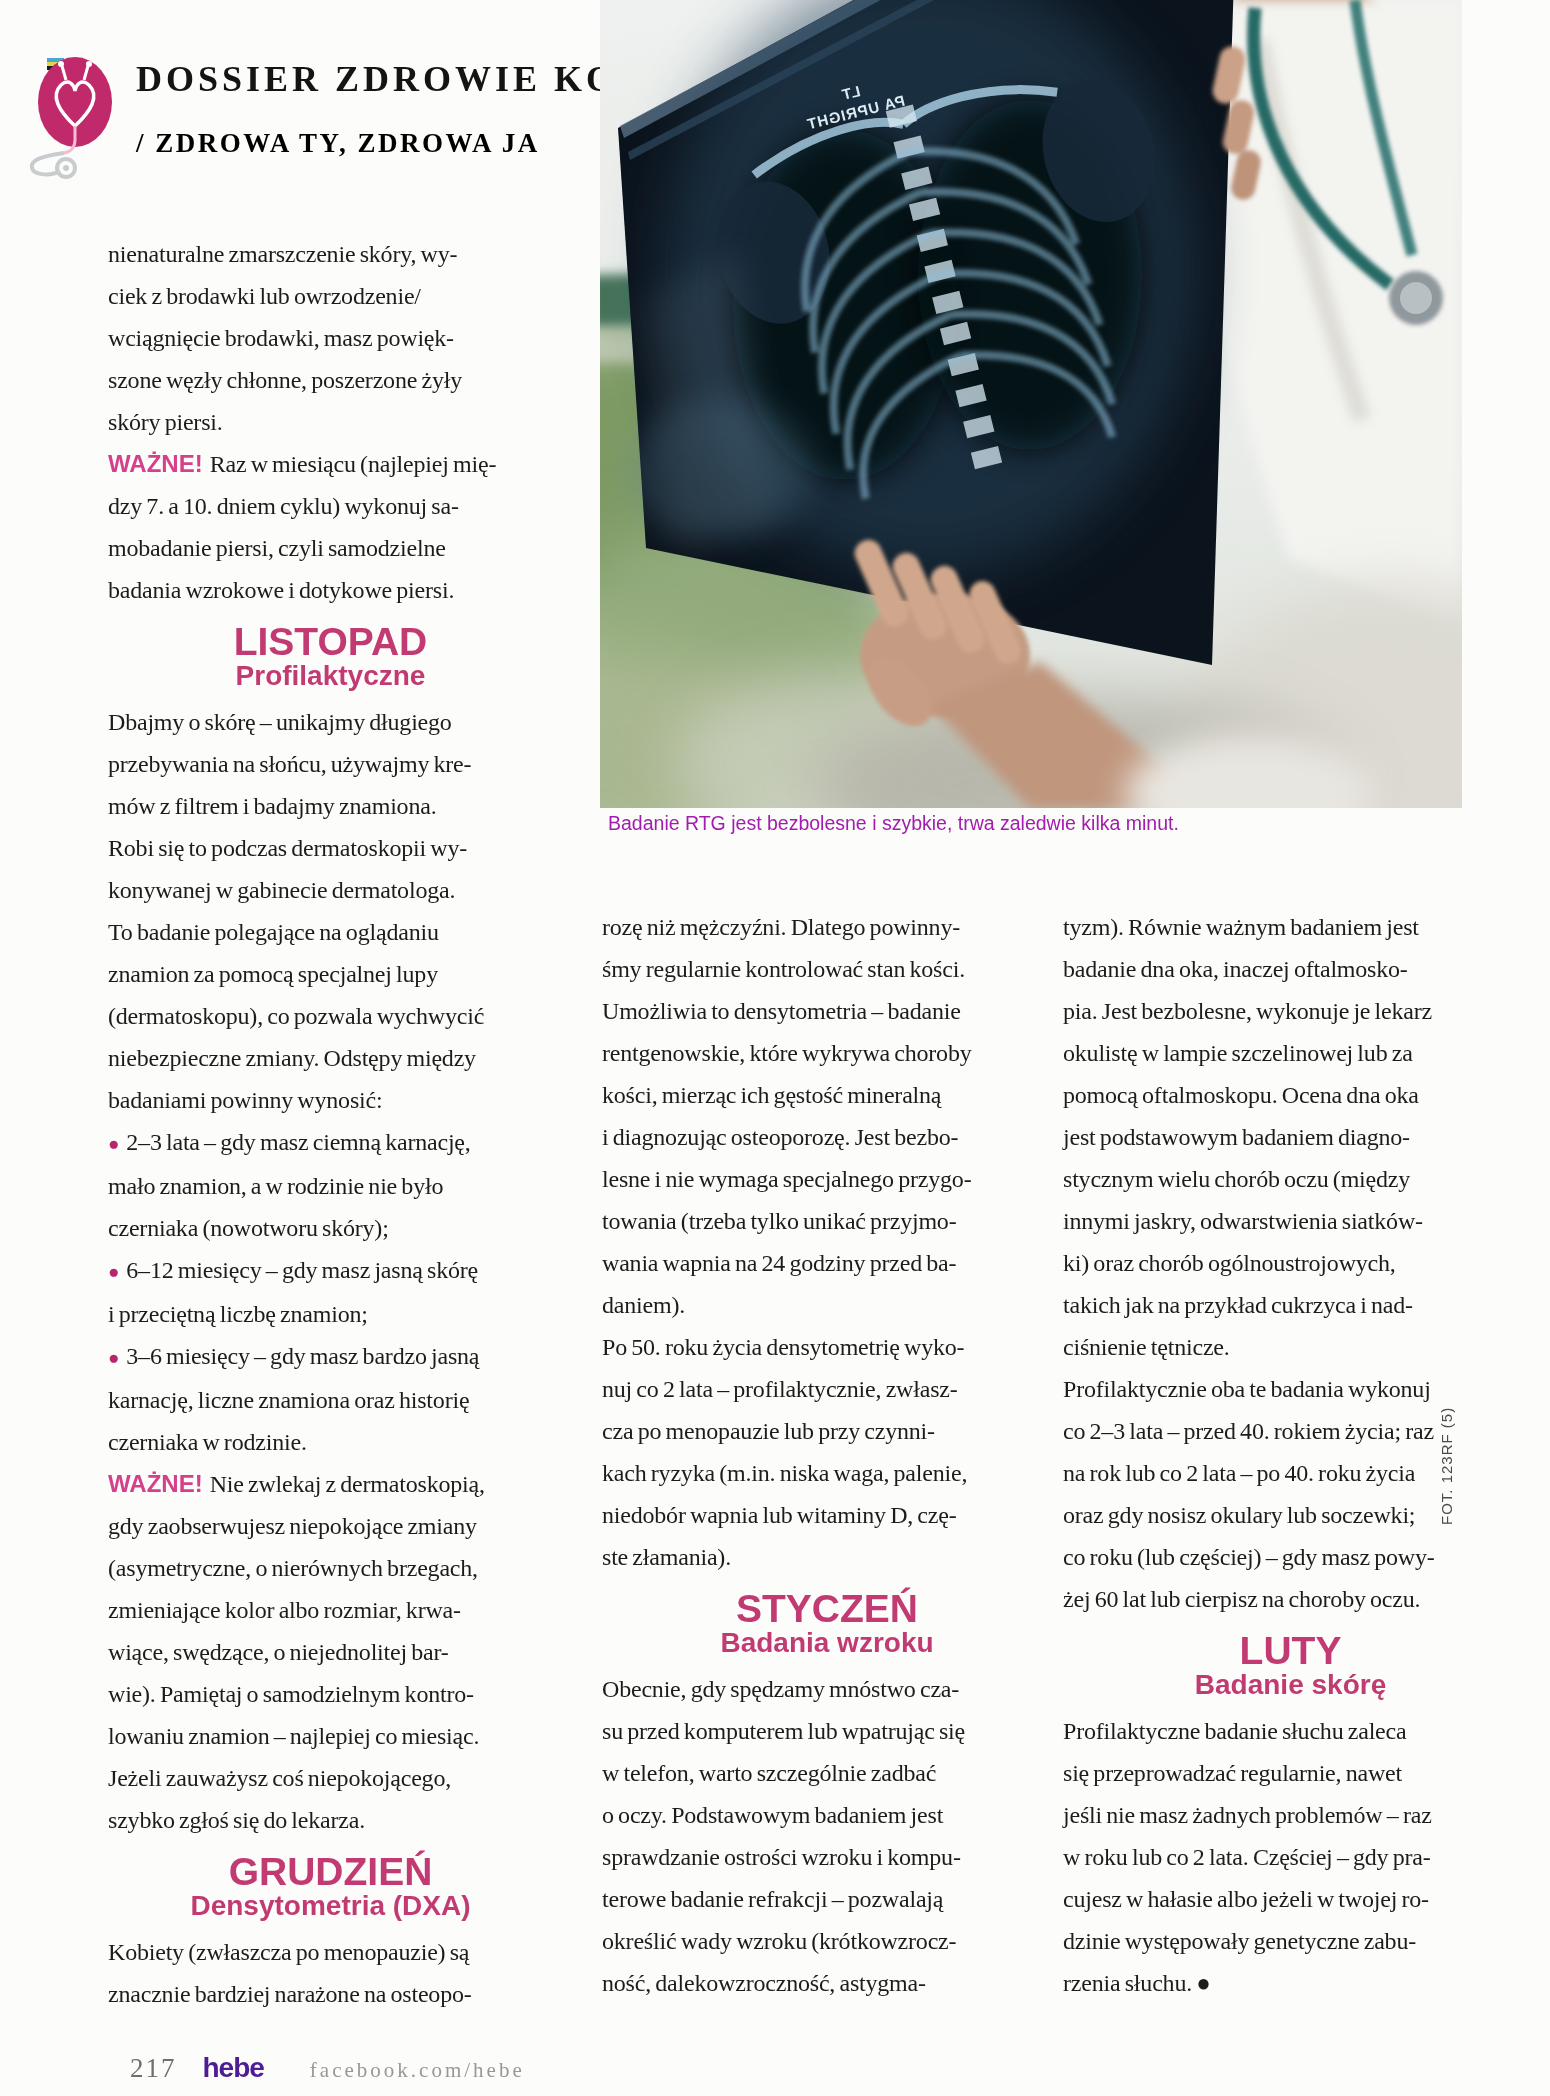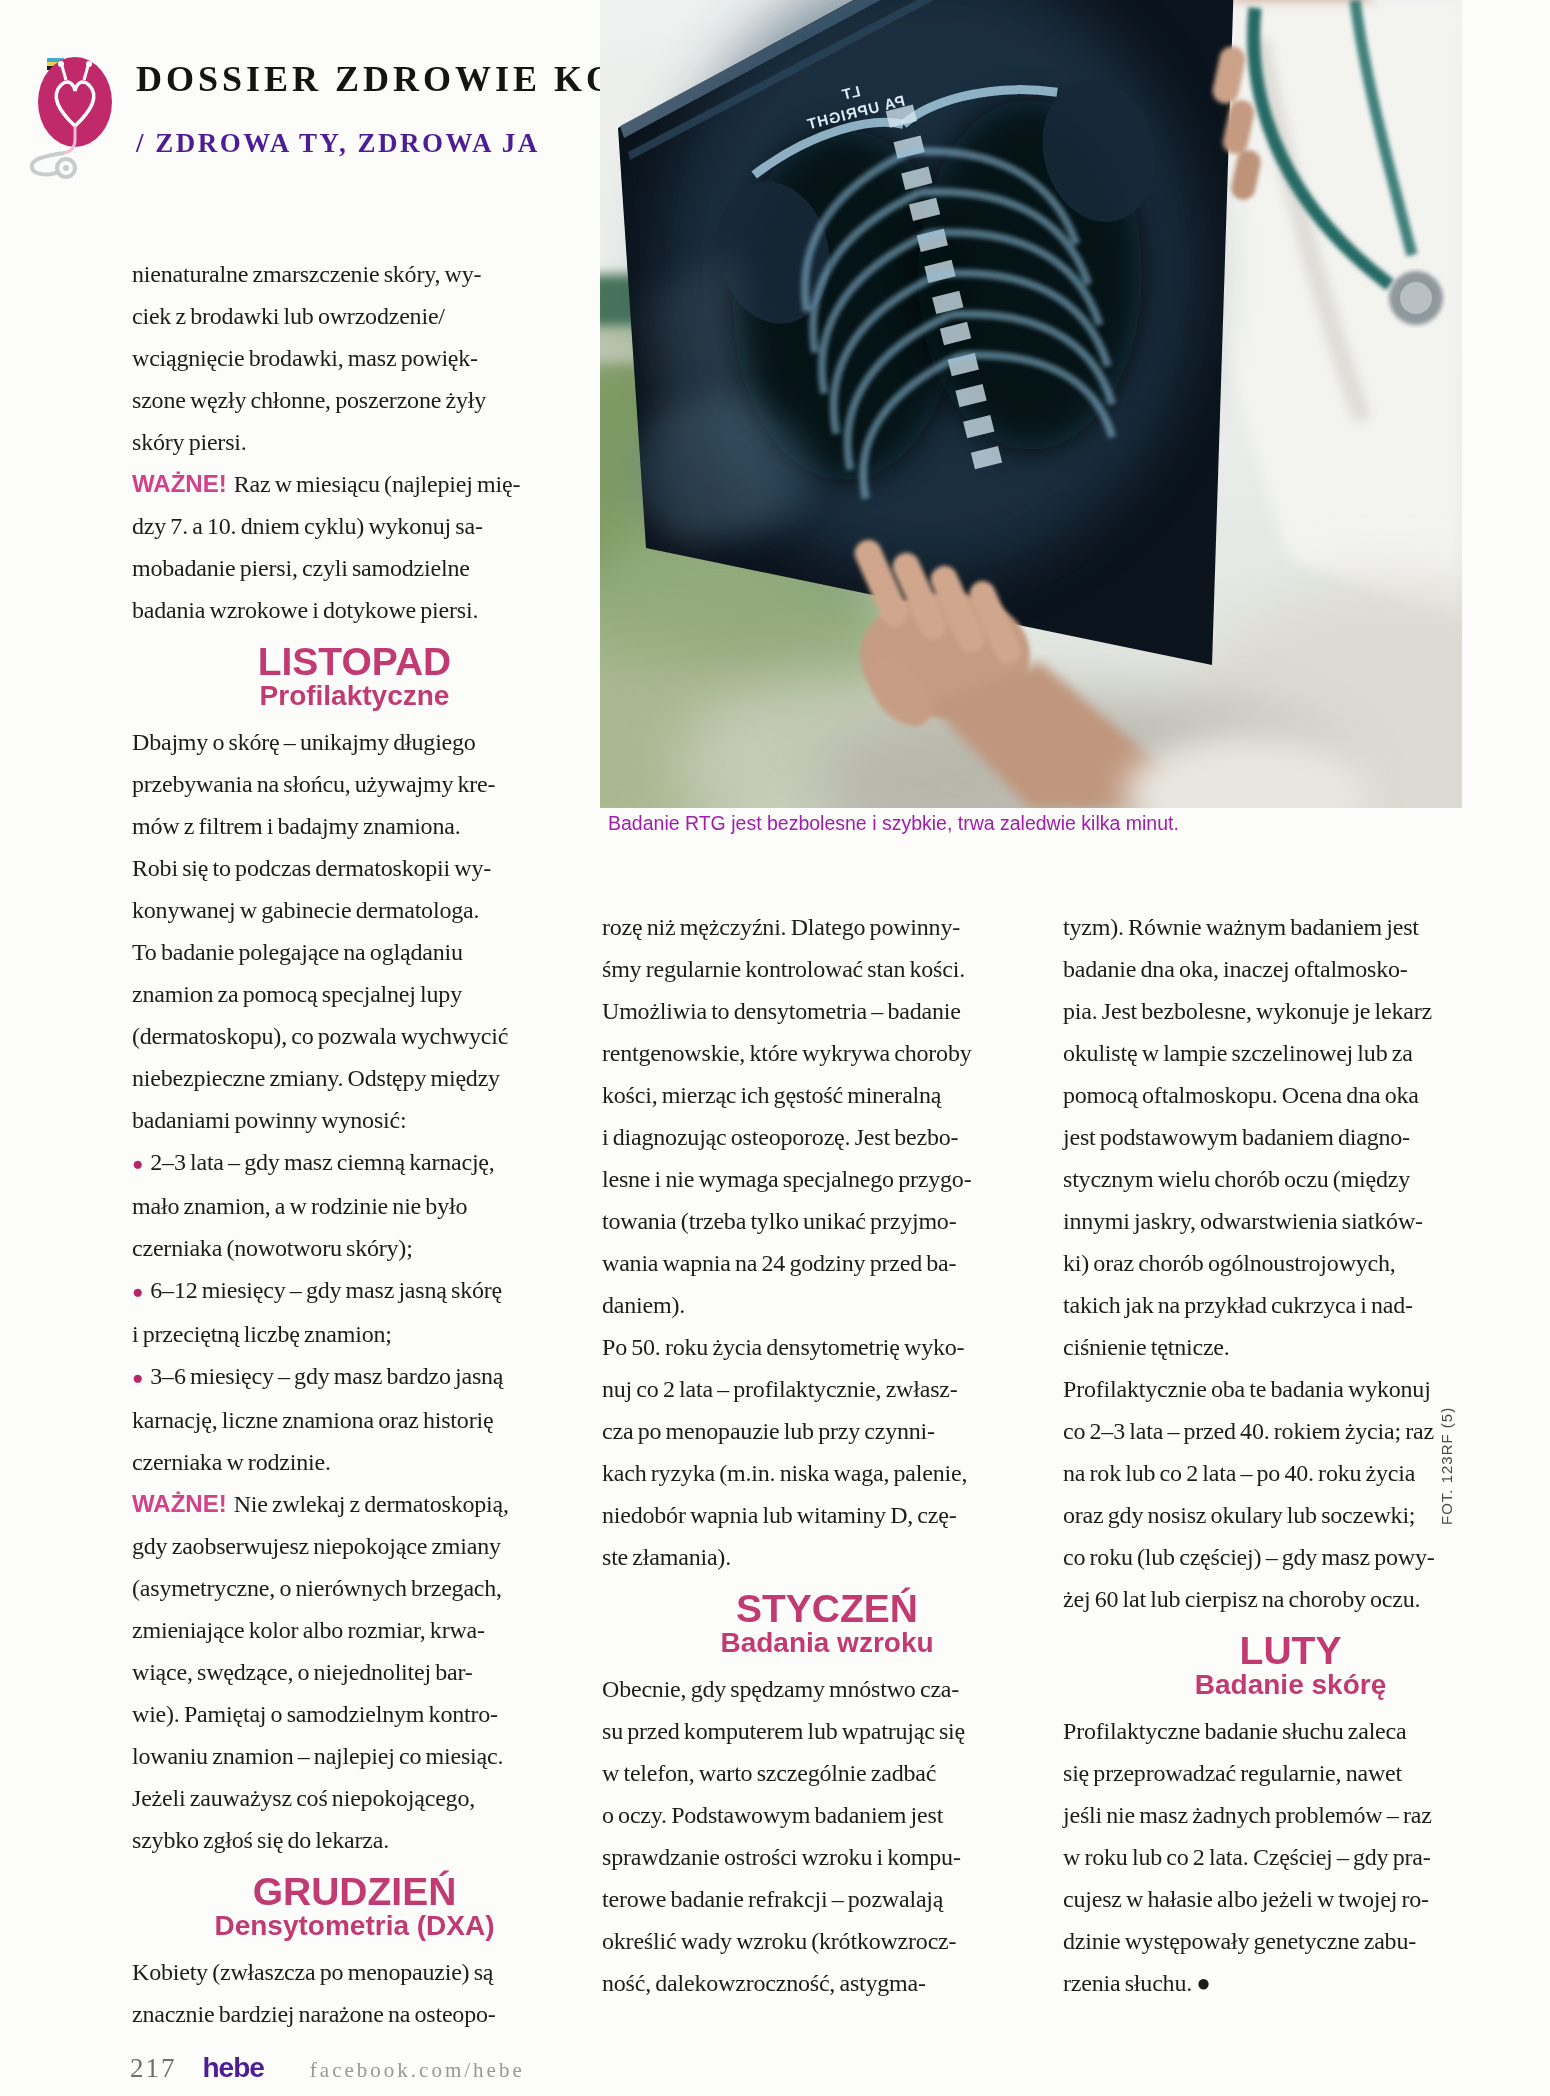--- a/index.html
+++ b/index.html
@@ -9,28 +9,28 @@
   
   .regmark{position:absolute;left:47px;top:58px;width:17px;height:14px;display:flex;flex-direction:column;}
   .regmark i{display:block;height:4px;width:100%;}
   .regmark .c{background:#4aa8cf;} .regmark .y{background:#e2d44c;} .regmark .k{background:#1c1c1c;}
 
   .logo{position:absolute;left:22px;top:52px;}
 
   .kicker{position:absolute;left:136px;top:58px;font-size:36px;font-weight:bold;
           letter-spacing:4px;color:#141414;}
   .subkicker{position:absolute;left:136px;top:128px;font-size:27px;font-weight:bold;
-          letter-spacing:2.5px;color:#4c1d95;}
+          letter-spacing:2.5px;color:#000000;}
 
   .photo{position:absolute;left:600px;top:0;}
   .caption{position:absolute;left:608px;top:812px;width:740px;
            font-family:"Liberation Sans","DejaVu Sans",sans-serif;font-size:19.5px;color:#a21caf;}
 
   .col{position:absolute;}
-  #col1{left:132px;top:233px;width:445px;margin-top:20px;}
+  #col1{left:108px;top:233px;width:445px;}
   #col2{left:602px;top:906px;width:450px;}
   #col3{left:1063px;top:906px;width:455px;}
 
   .para{margin:0;font-size:24px;line-height:42px;letter-spacing:-0.2px;word-spacing:-1.5px;}
   .lines{white-space:pre-line;}
   .warn{font-family:"Liberation Sans","DejaVu Sans",sans-serif;font-weight:bold;
         color:#d4418a;margin-right:7px;letter-spacing:0;}
   .dot{color:#b7256b;font-size:19px;margin-right:7px;}
 
   .mh{font-family:"Liberation Sans","DejaVu Sans",sans-serif;font-weight:bold;font-size:39px;

